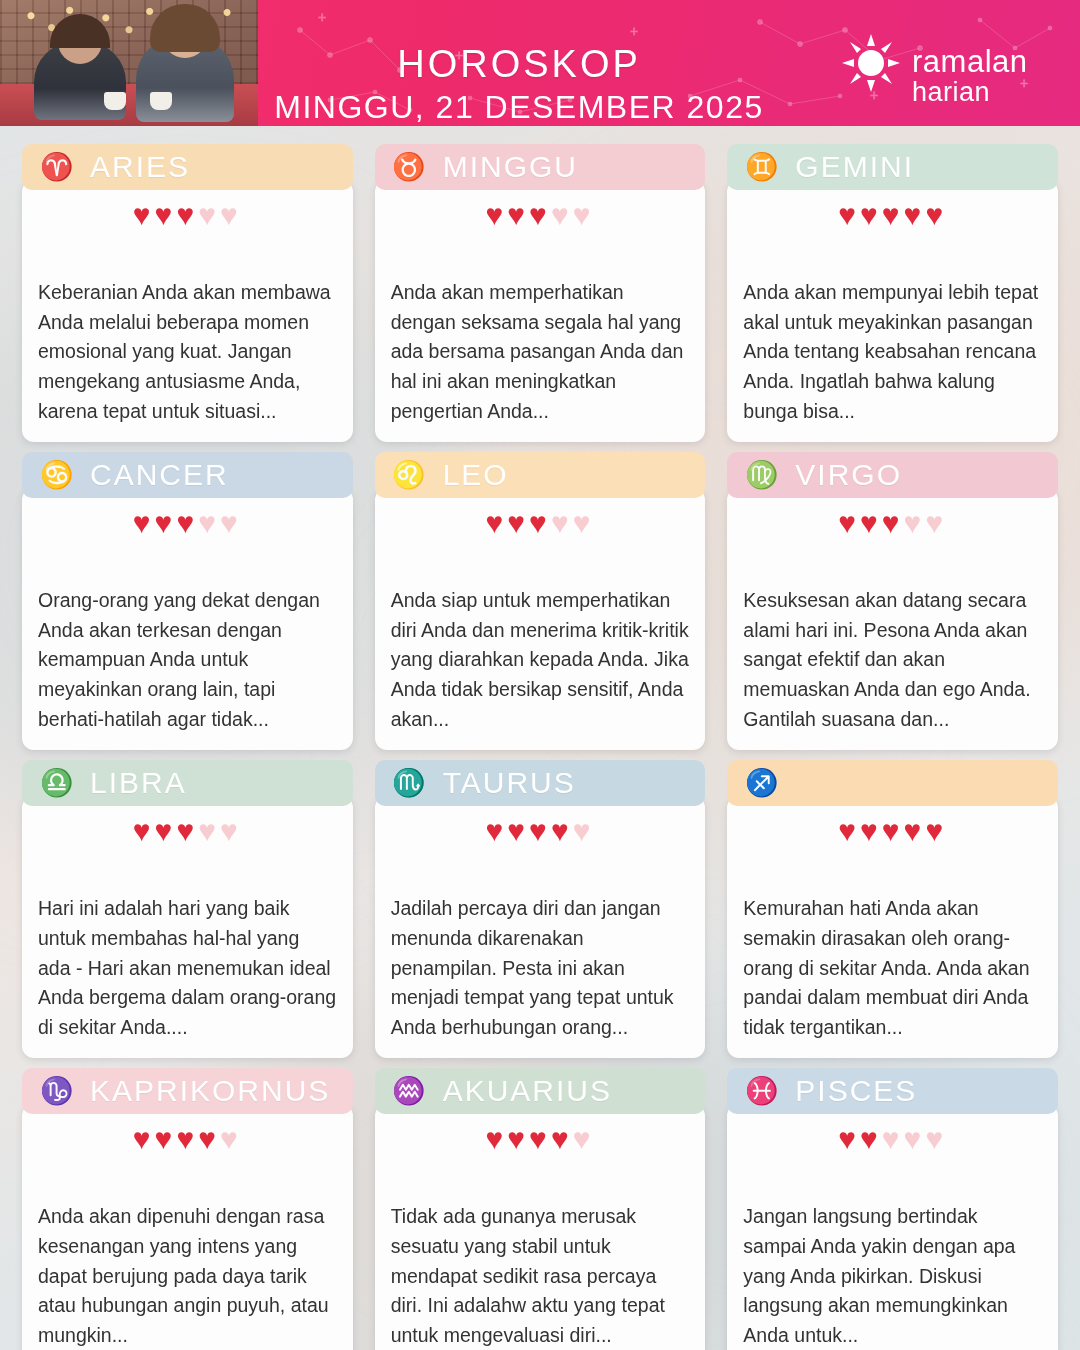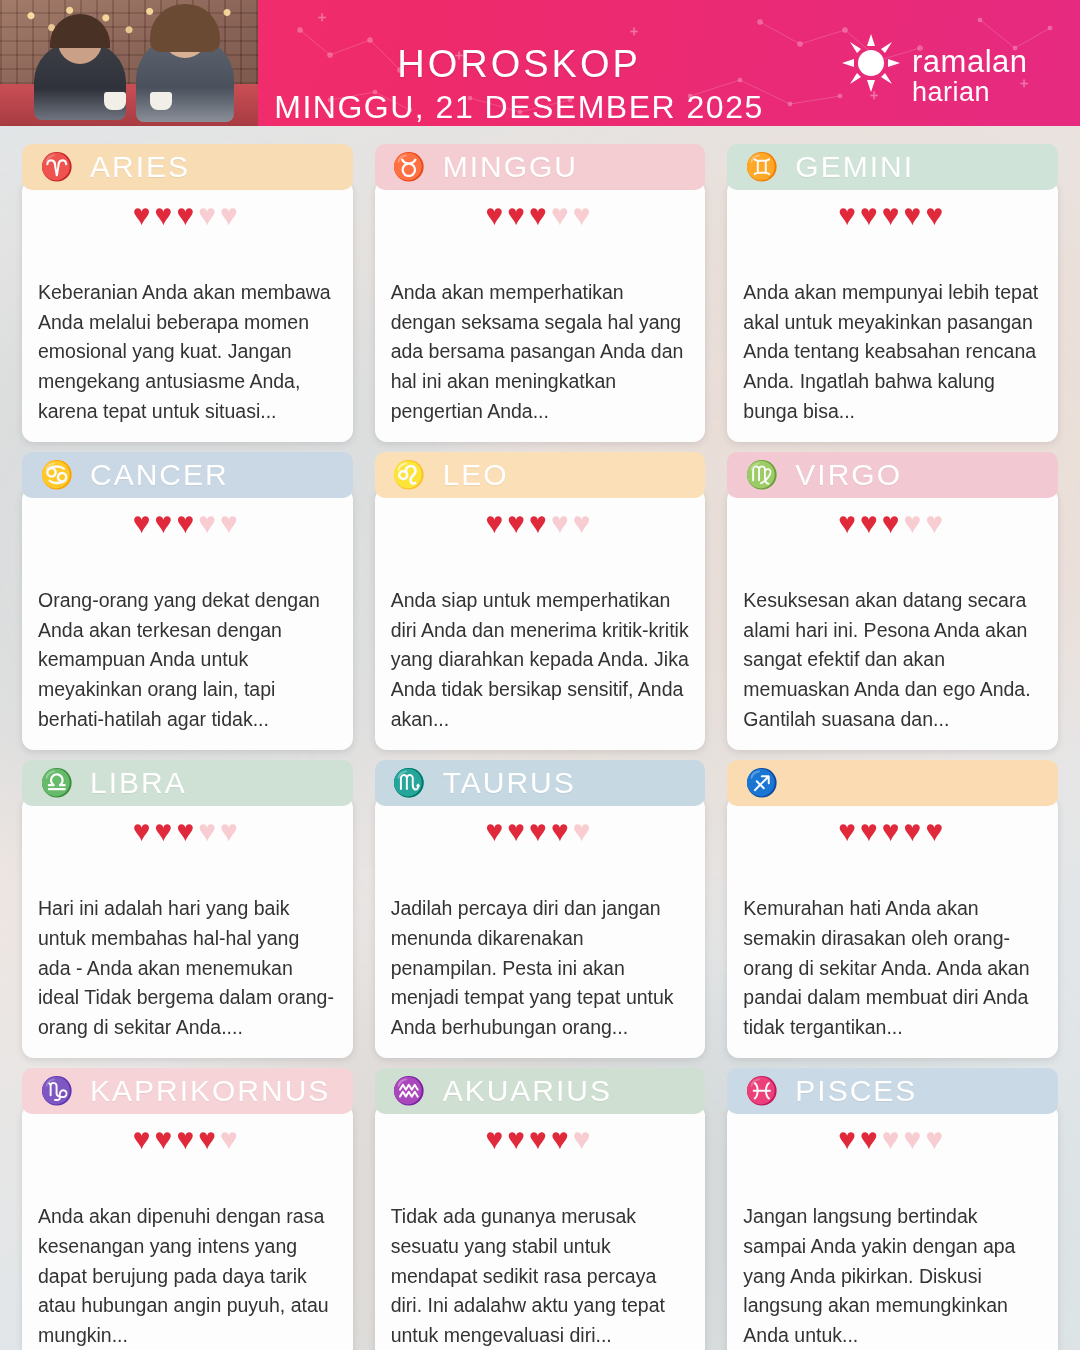--- a/index.html
+++ b/index.html
@@ -344,21 +344,21 @@
         <div class="desc">Kesuksesan akan datang secara alami hari ini. Pesona Anda akan sangat efektif dan akan memuaskan Anda dan ego Anda. Gantilah suasana dan...</div>
       </div>
     </div>
     <div class="sign">
       <div class="sign-head" style="background: rgb(207, 224, 212);">
         <span class="glyph" style="color: rgb(179, 106, 125);">♎</span>
         <span class="sign-name">LIBRA</span>
       </div>
       <div class="sign-body">
         <div class="hearts"><span class="heart-on">♥</span><span class="heart-on">♥</span><span class="heart-on">♥</span><span class="heart-off">♥</span><span class="heart-off">♥</span></div>
-        <div class="desc">Hari ini adalah hari yang baik untuk membahas hal-hal yang ada - Anda akan menemukan ideal Tidak bergema dalam orang-orang di sekitar Anda....</div>
+        <div class="desc">Hari ini adalah hari yang baik untuk membahas hal-hal yang ada - Hari akan menemukan ideal Anda bergema dalam orang-orang di sekitar Anda....</div>
       </div>
     </div>
     <div class="sign">
       <div class="sign-head" style="background: rgb(198, 216, 226);">
         <span class="glyph" style="color: rgb(179, 106, 125);">♏</span>
         <span class="sign-name">TAURUS</span>
       </div>
       <div class="sign-body">
         <div class="hearts"><span class="heart-on">♥</span><span class="heart-on">♥</span><span class="heart-on">♥</span><span class="heart-on">♥</span><span class="heart-off">♥</span></div>
         <div class="desc">Jadilah percaya diri dan jangan menunda dikarenakan penampilan. Pesta ini akan menjadi tempat yang tepat untuk Anda berhubungan orang...</div>

